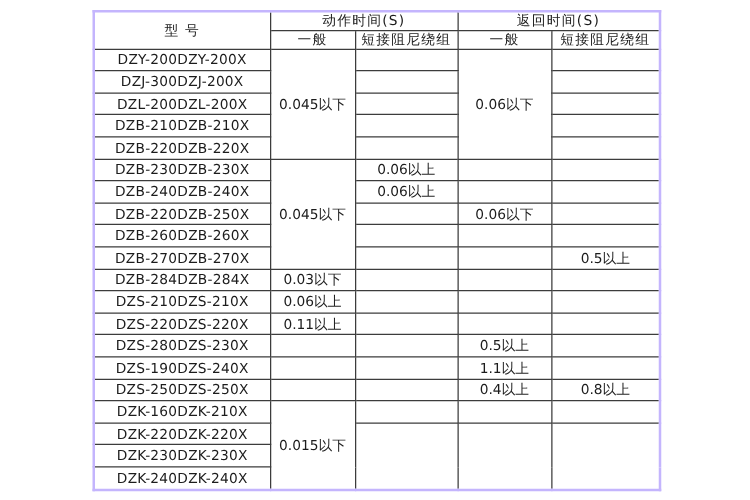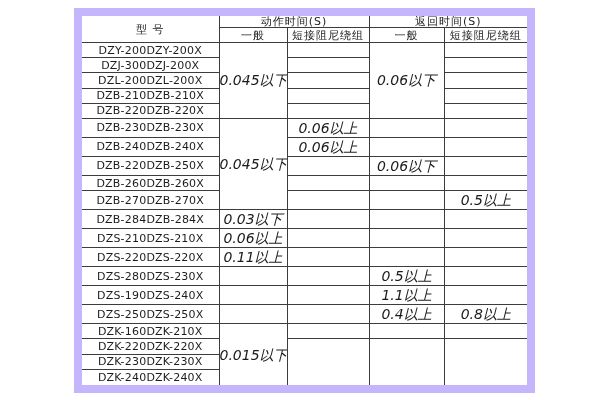--- a/index.html
+++ b/index.html
@@ -5,26 +5,26 @@
   html,body{margin:0;padding:0;background:#ffffff;}
   #page{position:relative;width:600px;height:400px;background:#ffffff;overflow:hidden;
         font-family:"DejaVu Sans","Liberation Sans",sans-serif;color:#1c1c1c;}
   table.spec{position:absolute;left:74px;top:8px;width:453px;height:385px;
              border-collapse:collapse;table-layout:fixed;
              font-size:11px;line-height:1;}
   table.spec th, table.spec td{
       border:1px solid #3c3c3c;
       padding:0;text-align:center;vertical-align:middle;
       font-weight:normal;white-space:nowrap;overflow:hidden;}
-  table.spec{border:8px solid #c4b5fd;}
+  table.spec{border:2px solid #c4b5fd;}
   tr.h{height:15px;}
   tr.h th{font-size:11px;letter-spacing:1px;}
   td.model span + span{}
   td.model{letter-spacing:0.2px;}
-  td.val{font-size:14px;font-style:italic;}
+  td.val{font-size:11px;}
   th.modelhead{letter-spacing:6px;}
 </style>
 </head>
 <body>
 
 <div id="page">
   <table class="spec">
     <colgroup>
       <col style="width:141px">
         <col style="width:68px">

